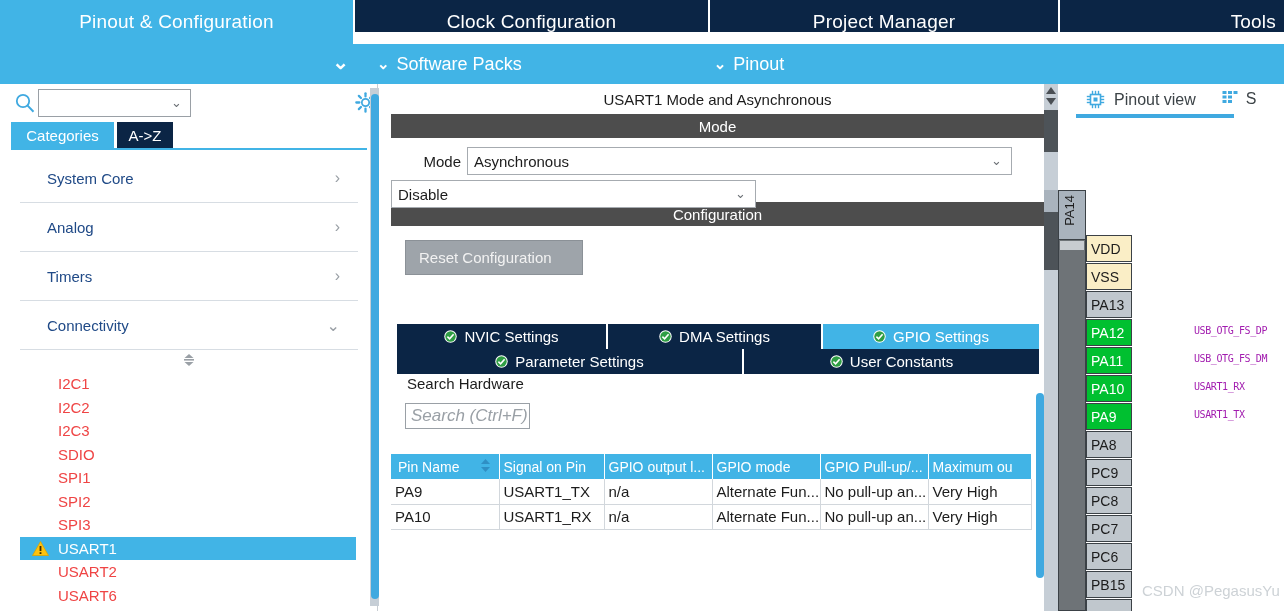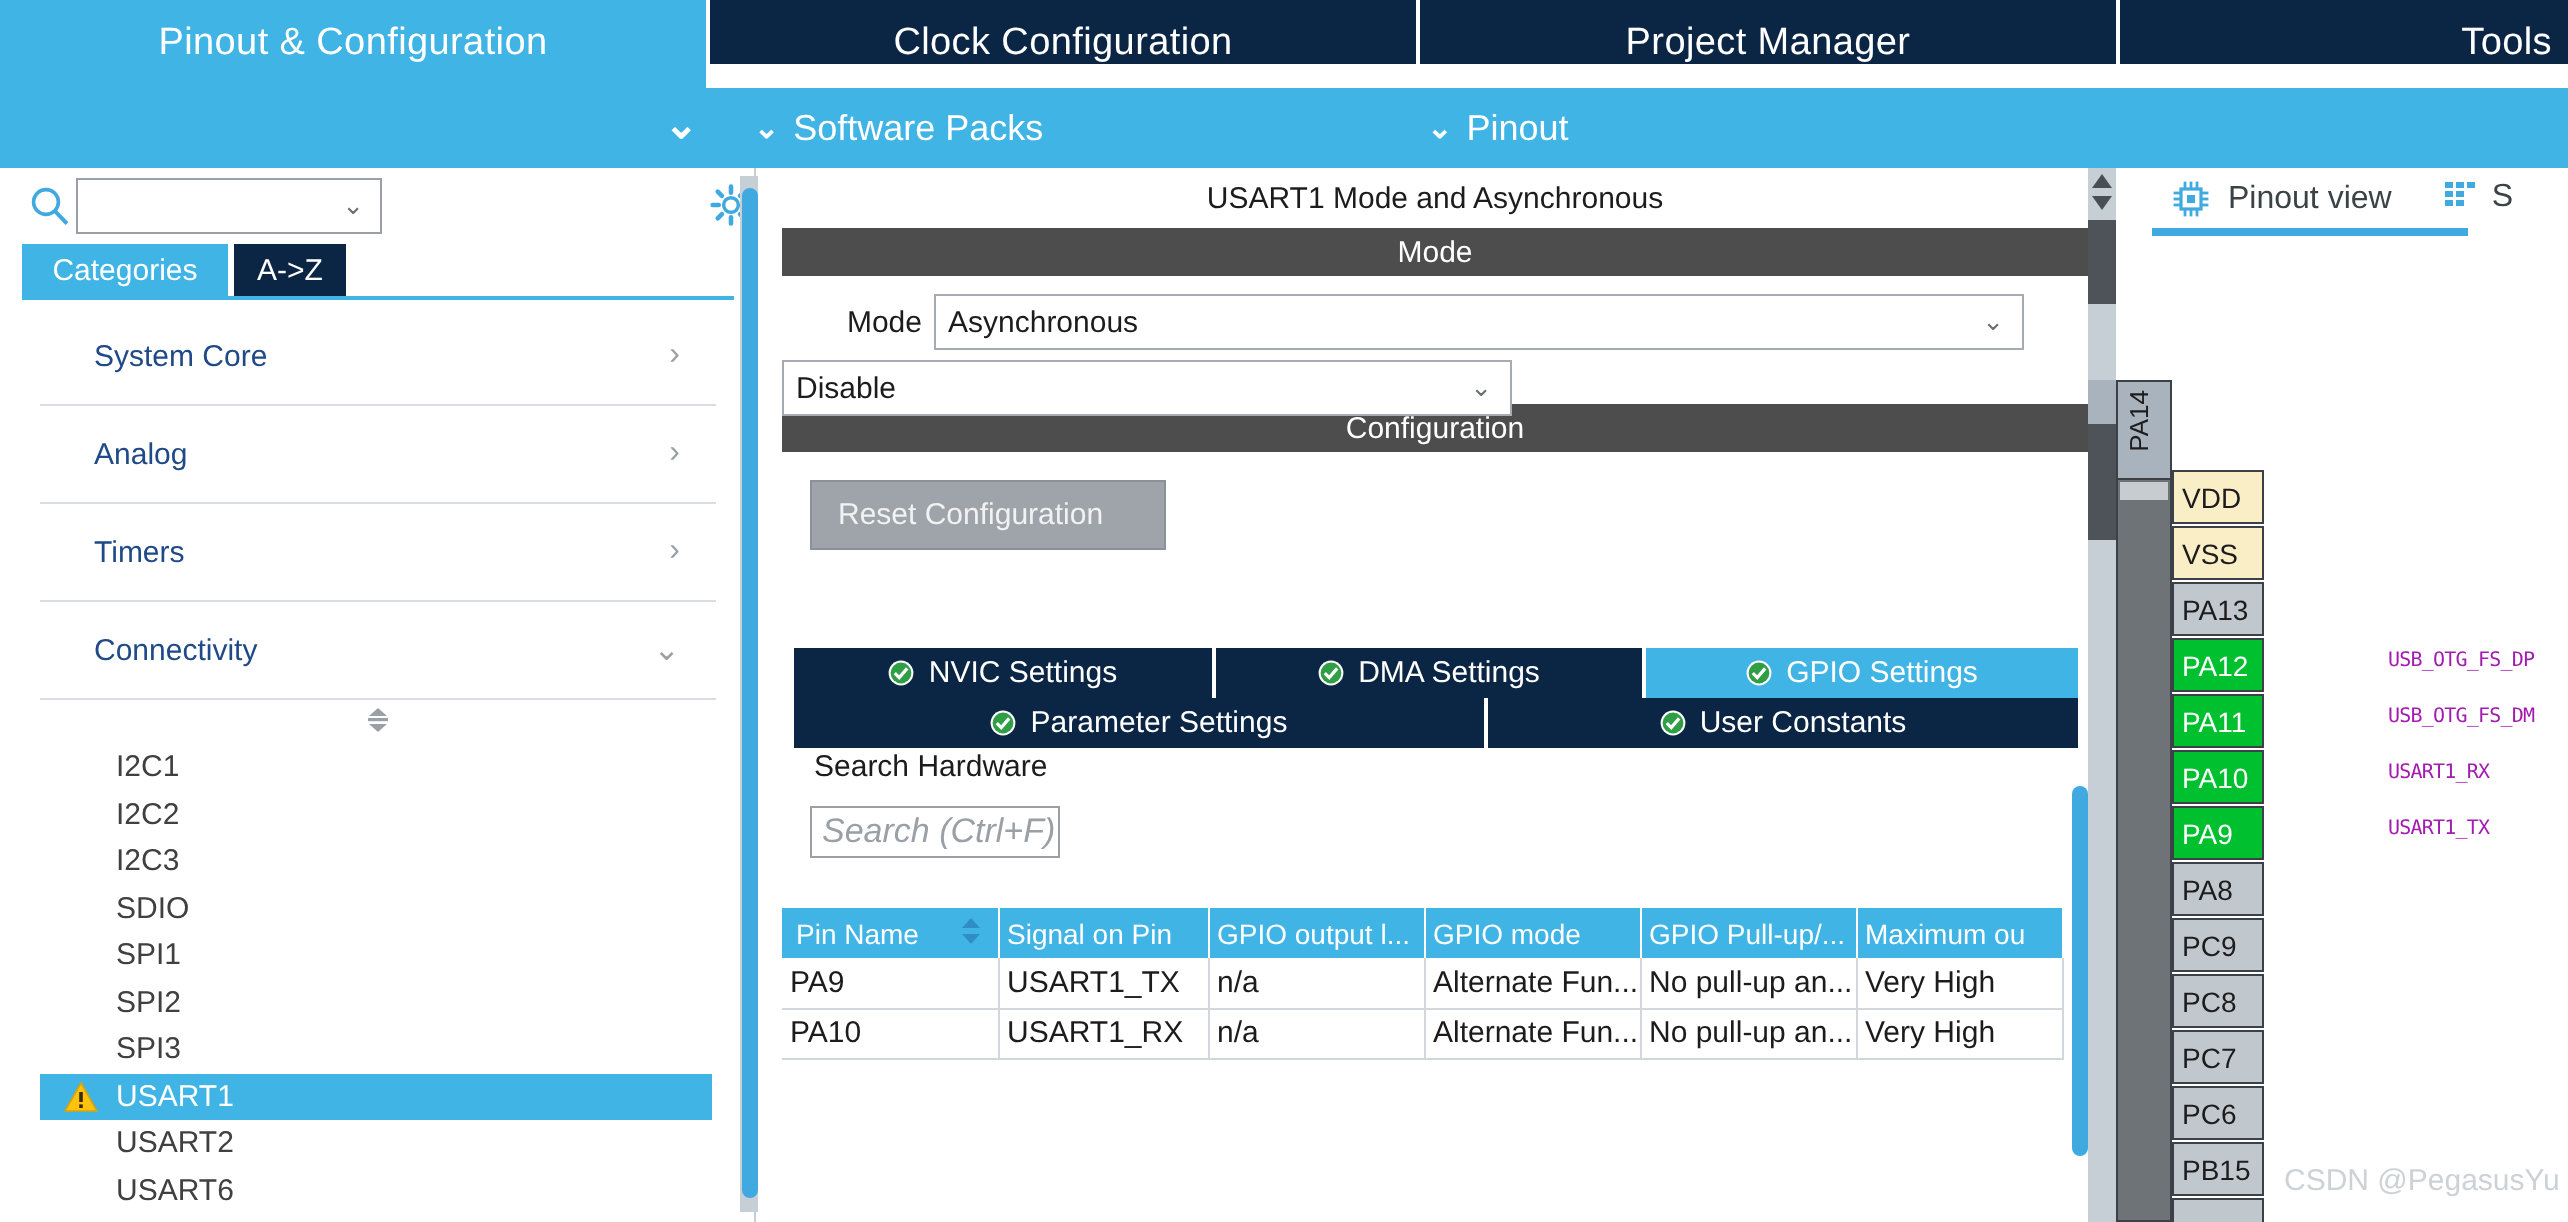--- a/index.html
+++ b/index.html
@@ -58,21 +58,21 @@
   .catrow { position: relative; height: 49px; display: flex; align-items: center;
             border-bottom: 1px solid #d7dde3; margin: 0 9px; }
   .catlabel { font-size: 15px; color: #204a87; padding-left: 27px; }
   .catarrow { position: absolute; right: 18px; color: #9aa0a6; font-size: 16px; }
 
   .collapser { position: relative; height: 22px; }
   .collapser .grip { position: absolute; left: 50%; transform: translateX(-50%);
                      top: 4px; width: 13px; height: 12px; }
 
   .perif { height: 23.5px; display: flex; align-items: center; padding-left: 47px;
-           font-size: 15px; color: #404040; position: relative; }
+           font-size: 15px; color: #ef4444; position: relative; }
   .perif.sel { background: #41b4e6; color: #ffffff; margin-left: 9px;
                padding-left: 38px; width: 336px; }
   .warnicon { position: absolute; left: 12px; top: 4px; width: 17px; height: 15px; }
 
   .sbScroll { position: absolute; left: 370px; top: 88px; width: 9px; height: 518px;
               background: #c6ced6; }
   .sbThumb { position: absolute; left: 371px; top: 94px; width: 8px; height: 505px;
              background: #3fa9e0; border-radius: 4px; }
 
   

